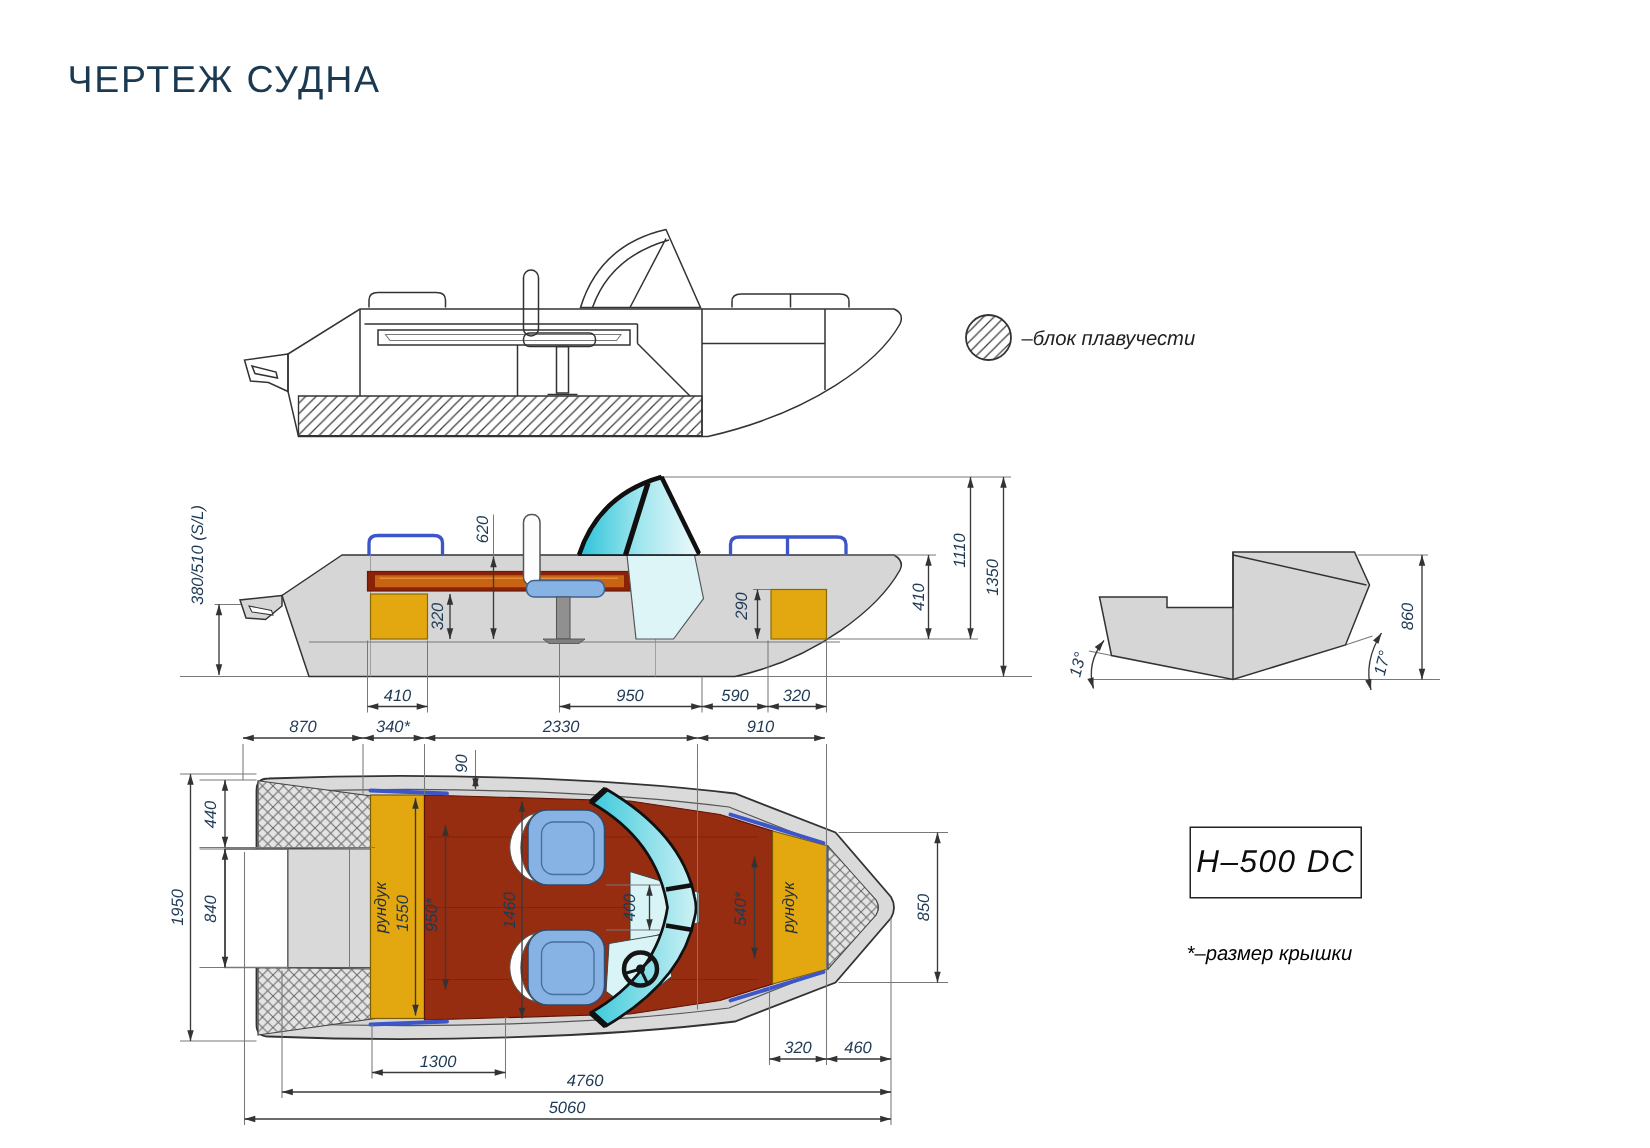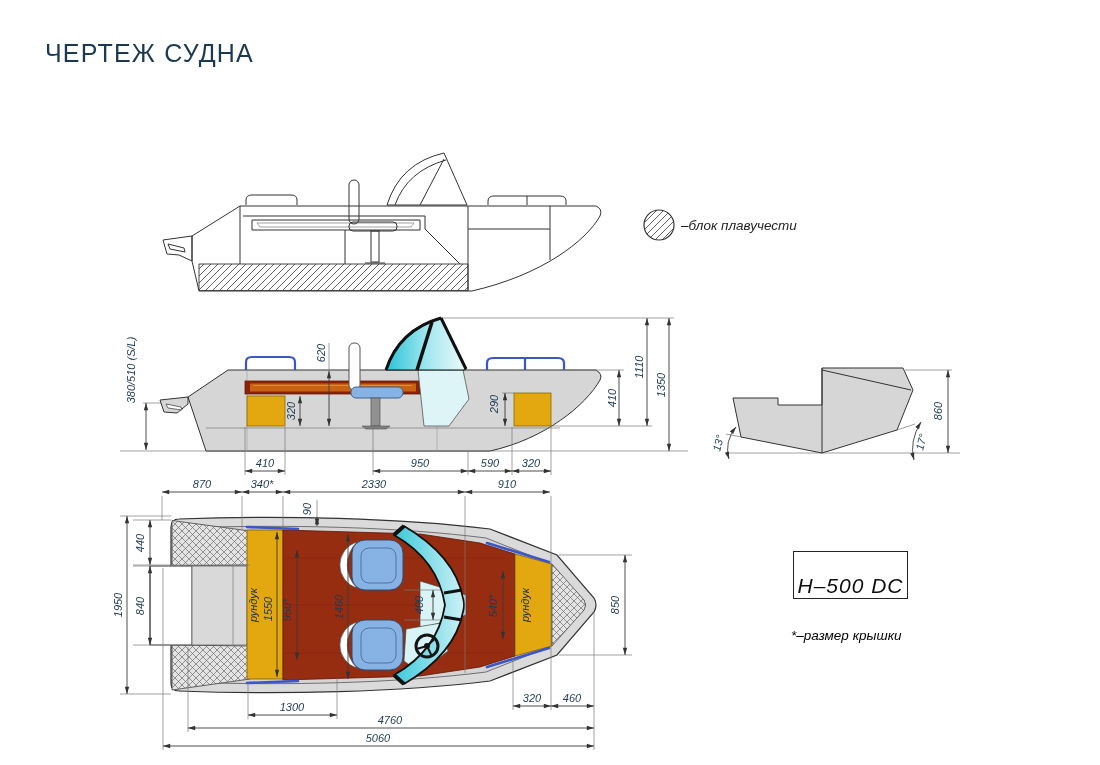--- a/index.html
+++ b/index.html
@@ -2,21 +2,21 @@
 <html><head>
 <meta charset="utf-8">
 <style>
   html,body{margin:0;padding:0;background:#fff;}
   .canvas{position:relative;width:1100px;height:765px;background:#fff;overflow:hidden;
           font-family:"Liberation Sans",sans-serif;margin-top:13px;}
   .page-title{position:absolute;left:45px;top:26px;font-size:25px;font-weight:500;
               letter-spacing:1.2px;color:#1b3a52;}
   .view{position:absolute;}
   .badge{position:absolute;left:793px;top:538px;width:113px;height:46px;border:1.5px solid #222;
-         background:#fff;display:flex;align-items:flex-end;justify-content:center;
+         background:#fff;display:flex;align-items:center;justify-content:center;
          font-style:italic;font-size:21px;font-weight:500;color:#0d0d0d;letter-spacing:1px;}
   .footnote{position:absolute;left:791px;top:615px;font-style:italic;font-size:13.5px;color:#000000;}
   text.dim{font:italic 11px "Liberation Sans",sans-serif;fill:#1f3a55;}
   text.lbl{font:italic 11px "Liberation Sans",sans-serif;fill:#23303c;}
   text.legend-text{font:italic 13.5px "Liberation Sans",sans-serif;fill:#222;}
   .ln{stroke:#333;fill:none;stroke-width:1;}
   .thin{stroke:#787878;stroke-width:0.7;fill:none;}
   .st{stroke:#9a9a9a;stroke-width:0.6;fill:none;}
   .dimln{stroke:#3a3a3a;stroke-width:0.9;fill:none;marker-start:url(#ar);marker-end:url(#ar);}
 </style>

